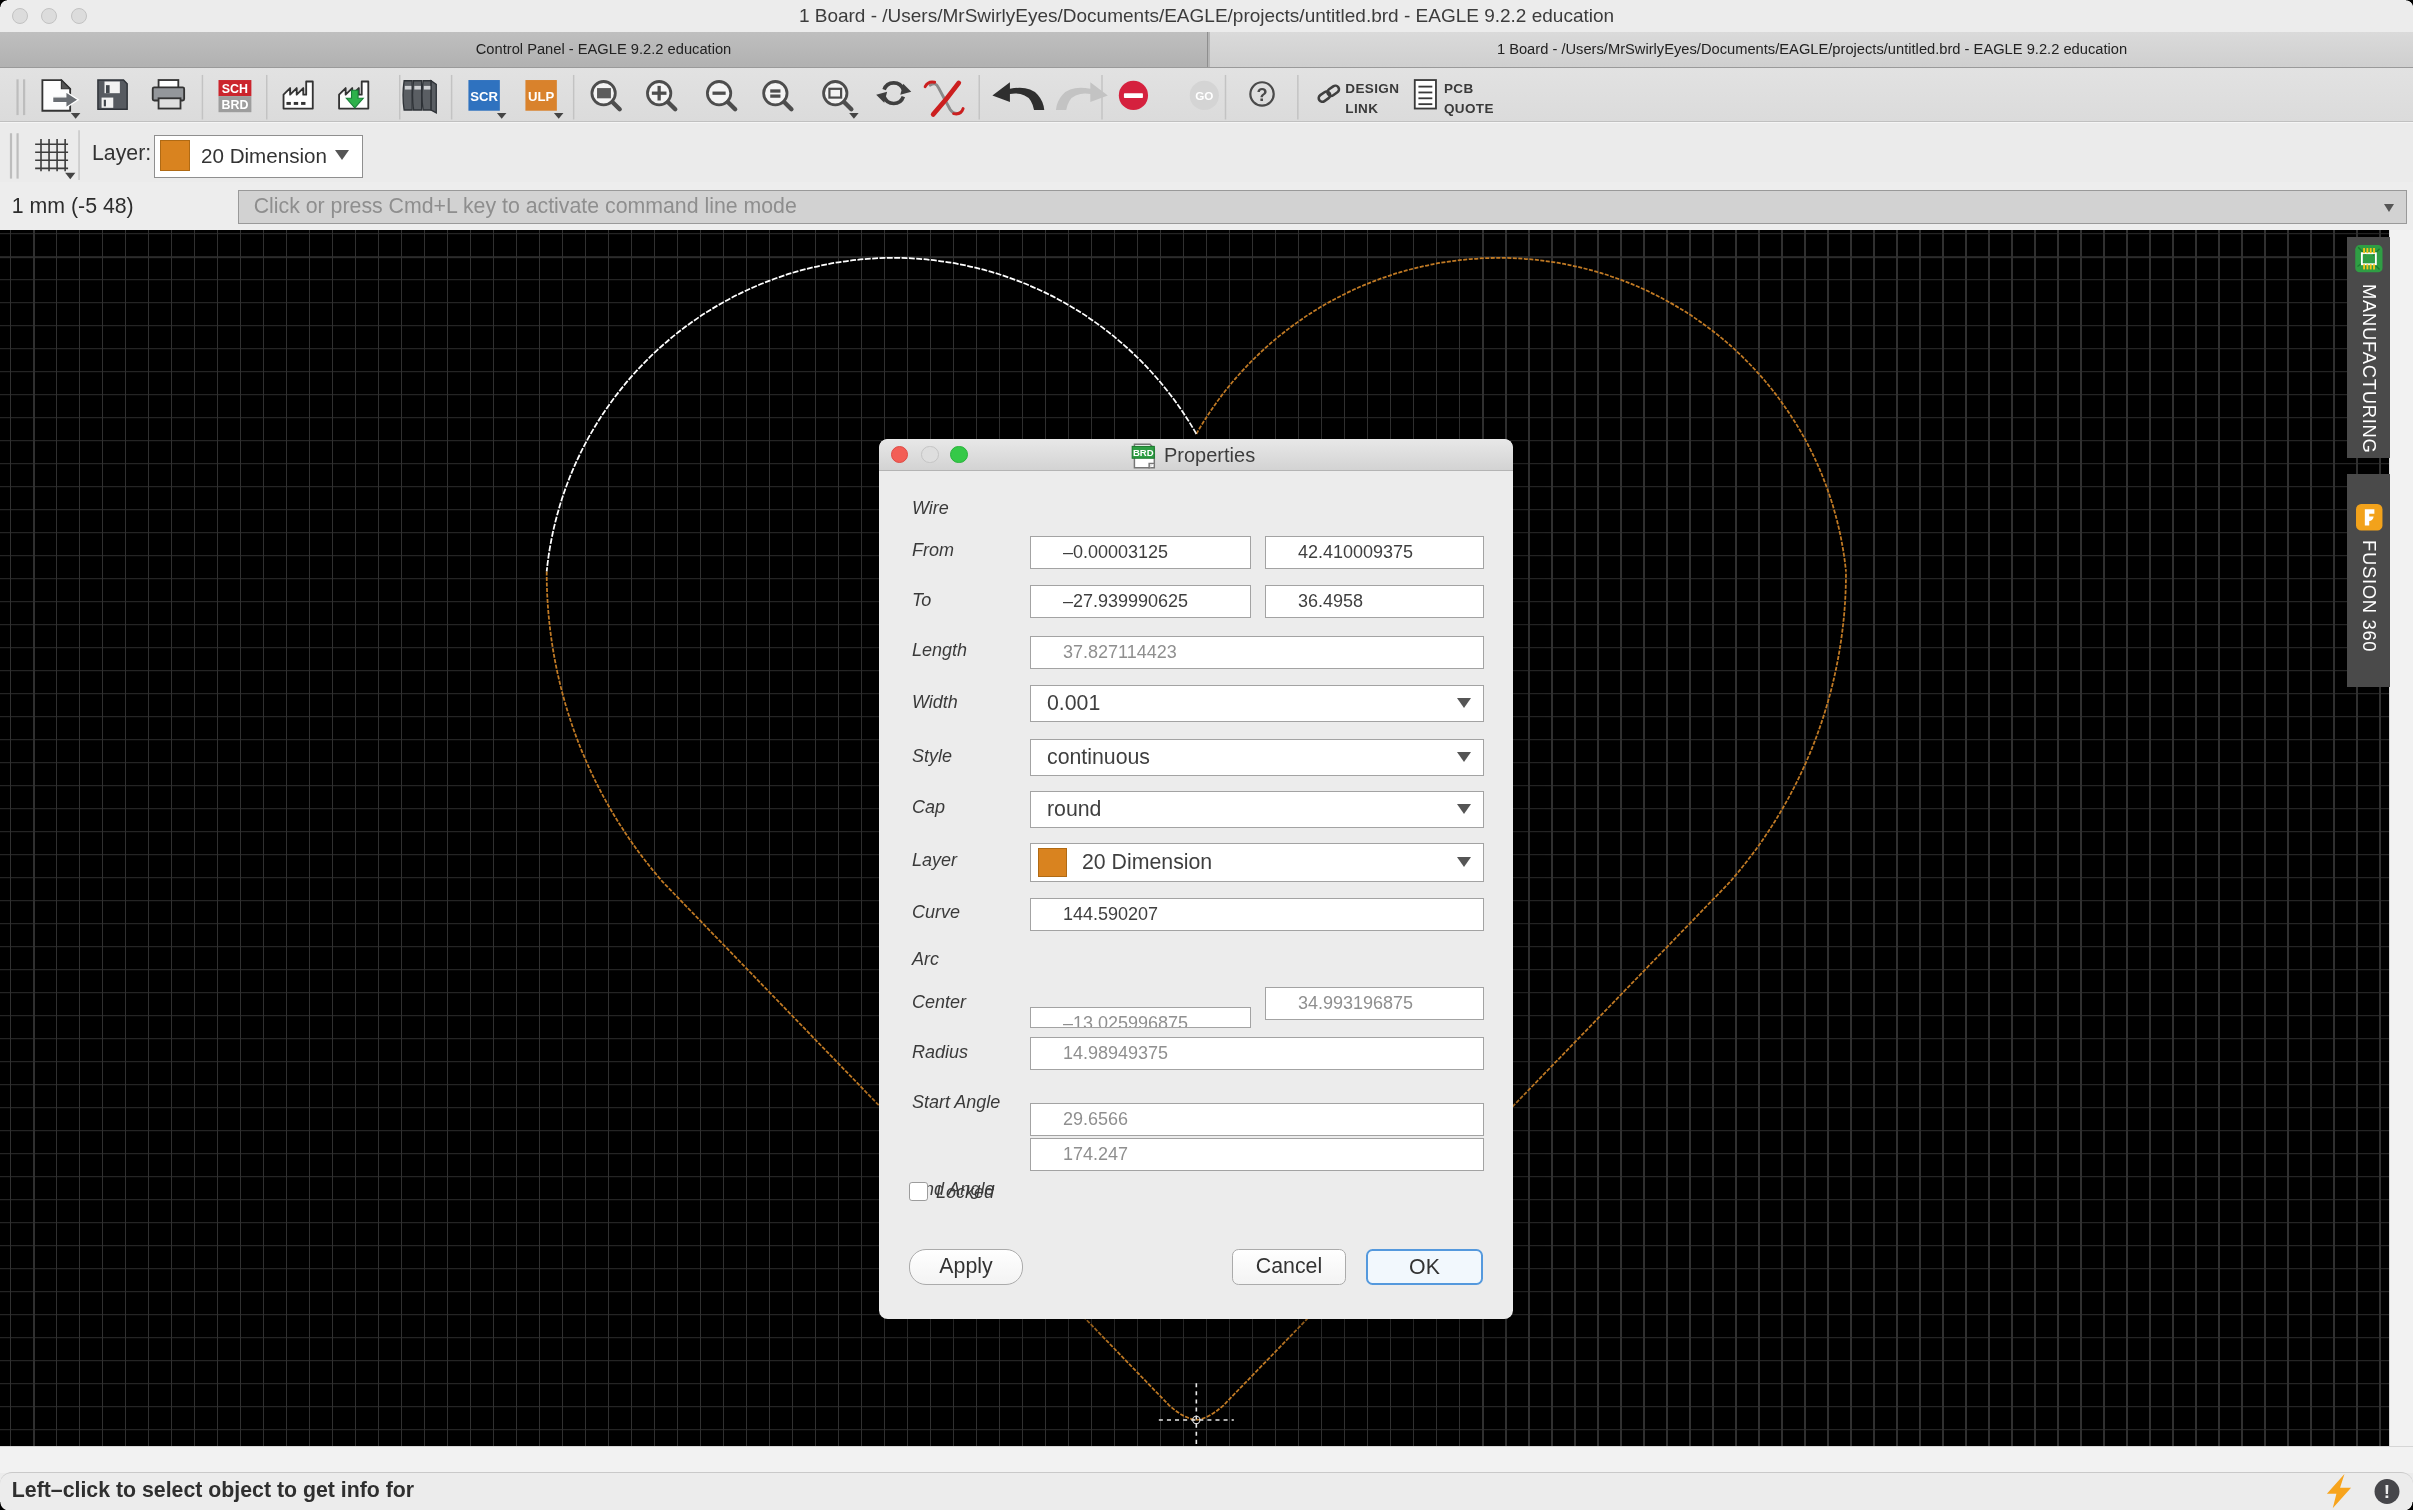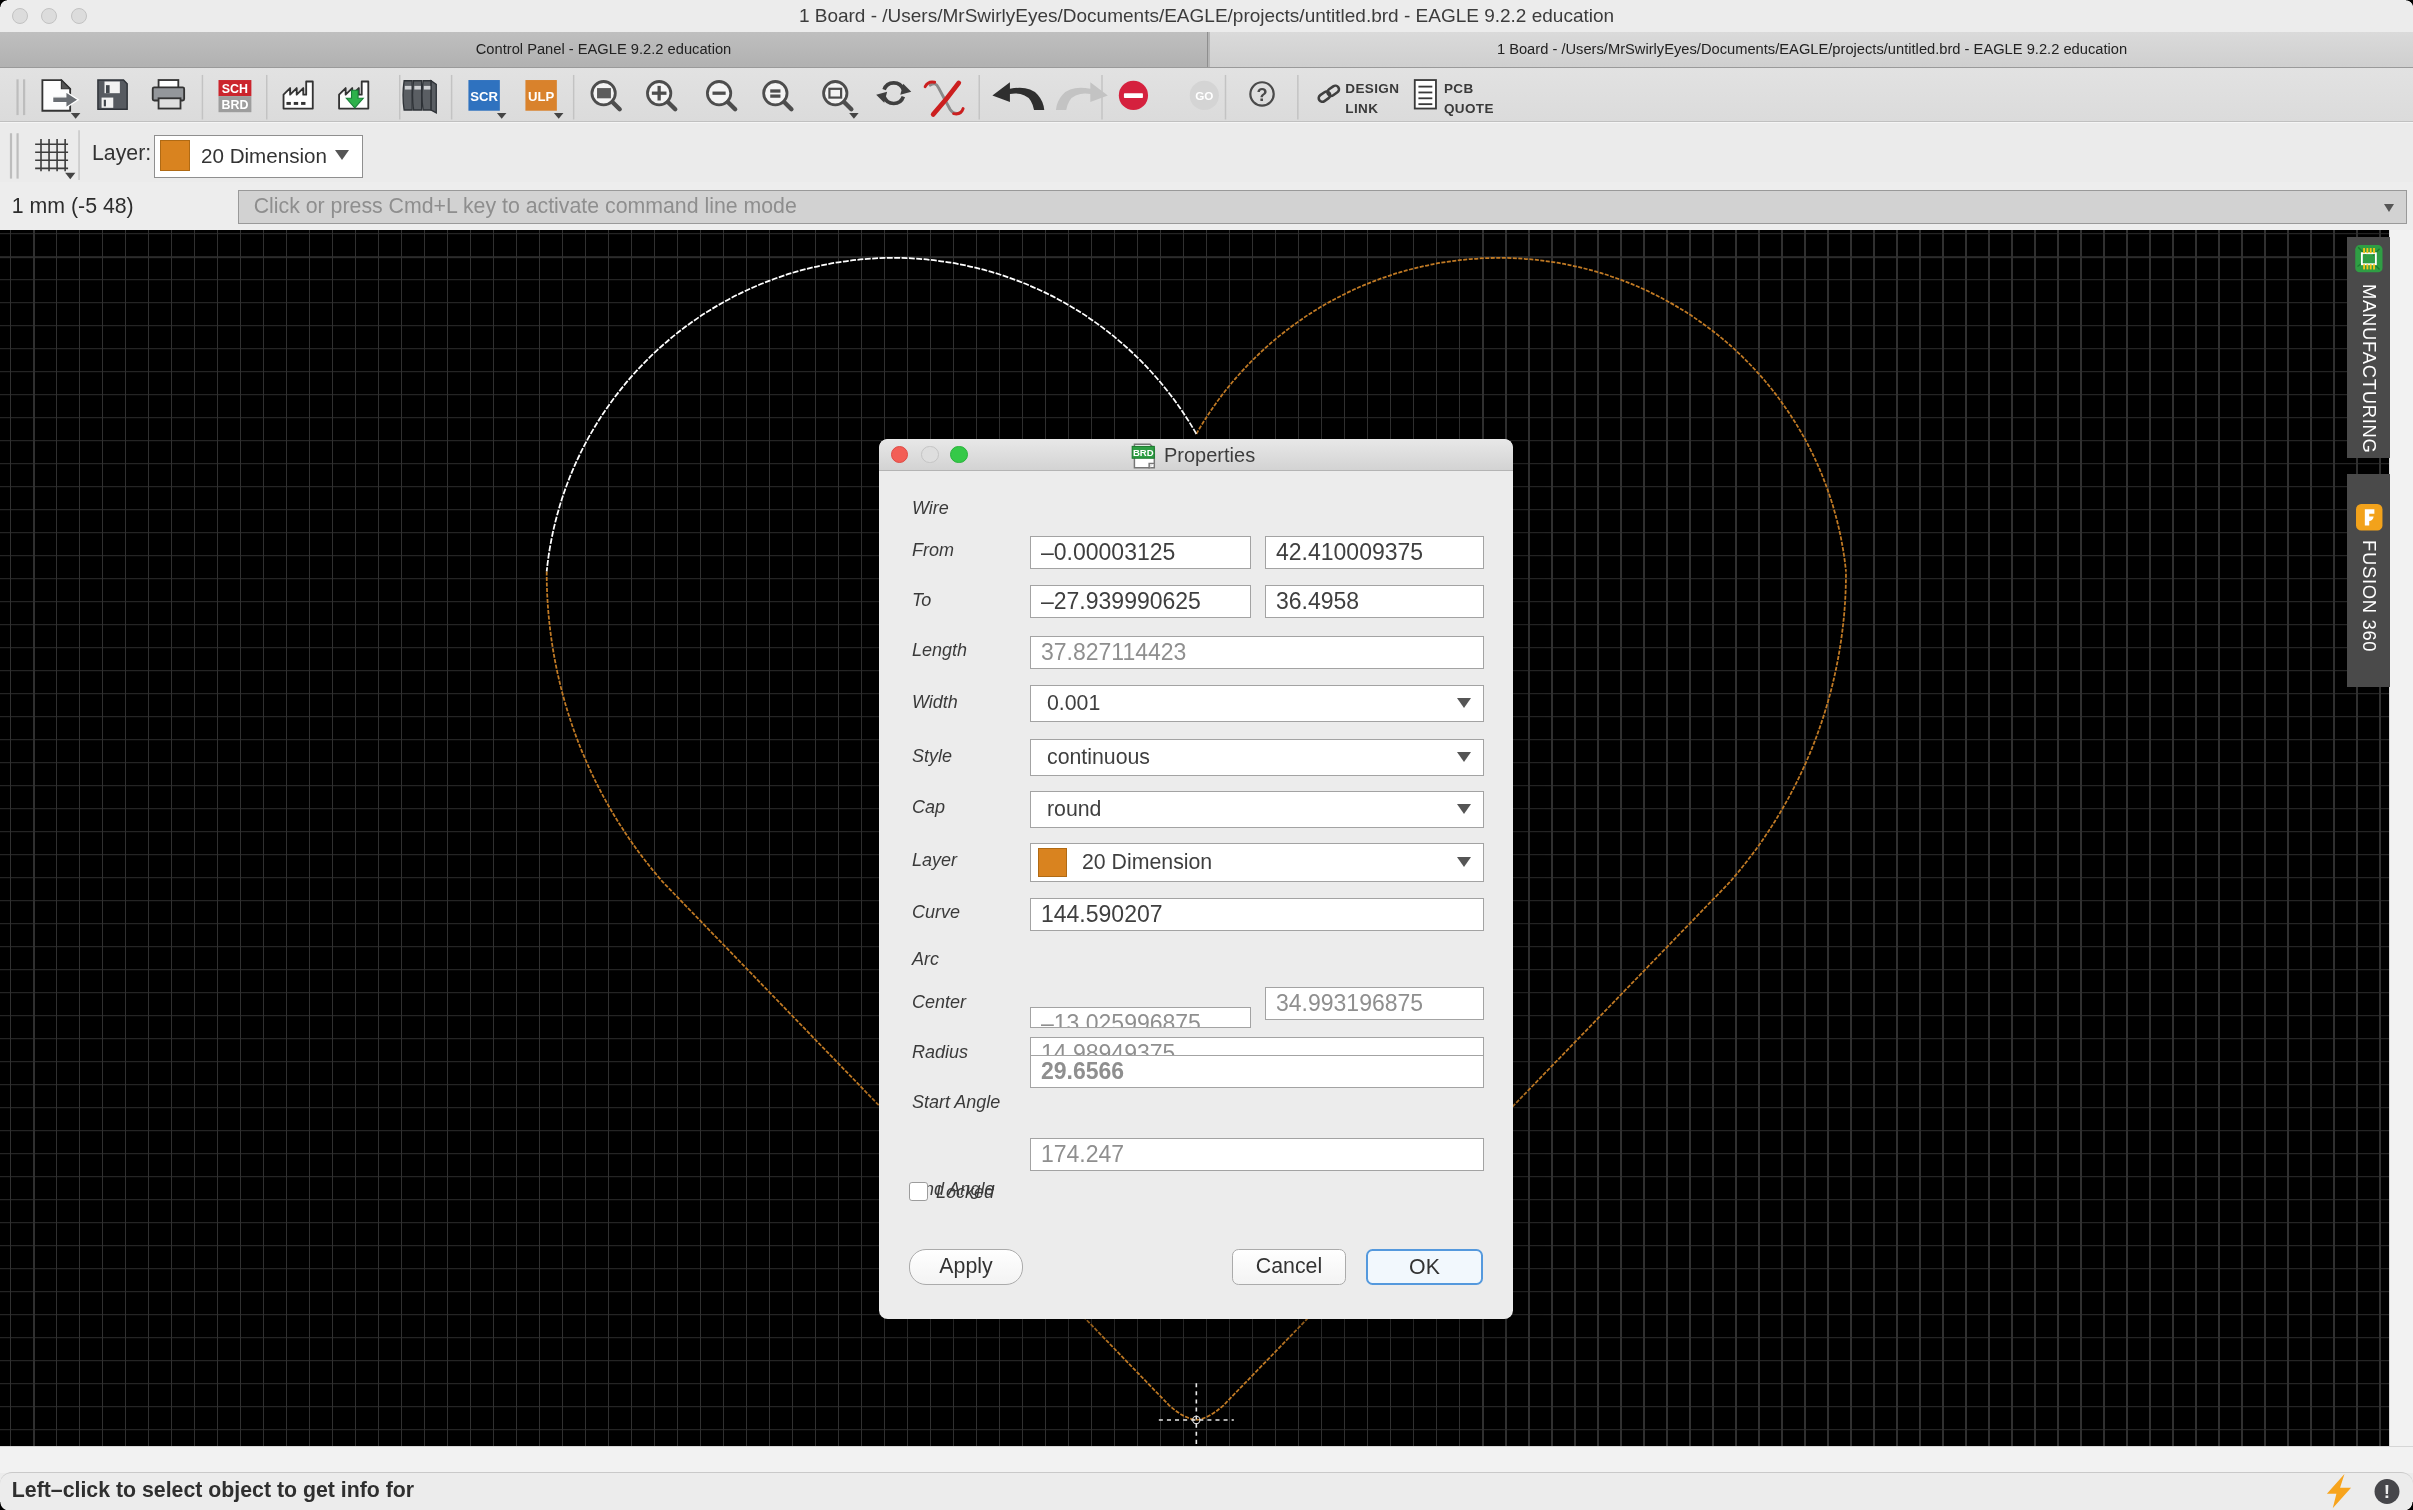--- a/index.html
+++ b/index.html
@@ -37,21 +37,21 @@
 
 .sidetab { left:2347px; width:43px; background:#4a4a4a; color:#fff; }
 .sidetab .vtxt { position:absolute; left:50%; transform:translateX(-50%); writing-mode:vertical-rl; font-size:18.4px; letter-spacing:0.7px; font-weight:500; white-space:nowrap; }
 
 
 #dialog { left:879px; top:439px; width:634px; height:880px; background:#ececec; border-radius:8.8px; box-shadow:0 8.8px 29px rgba(0,0,0,0.4); }
 #dlgtitle { left:0; top:0; width:100%; height:32px; background:linear-gradient(#e8e8e8,#d3d3d3); border-bottom:0.7px solid #b4b4b4; border-radius:8.8px 8.8px 0 0; position:absolute; }
 .dtl { border-radius:50%; width:17.6px; height:17.6px; top:6.6px; position:absolute; }
 #dlgtitle .cap { position:absolute; left:285px; top:0; line-height:32px; font-size:20px; color:#3d3d3d; font-weight:500; }
 .lbl { position:absolute; left:33px; font-size:18px; color:#3a3a3a;font-style:italic; }
-.inp { position:absolute; background:#fff; border:1.5px solid #a3a3a3; font-size:23px; color:#3f3f3f; line-height:31px; padding-left:10px; white-space:nowrap; overflow:hidden; }
+.inp { position:absolute; background:#fff; border:1.5px solid #a3a3a3; font-size:18px; color:#3f3f3f; line-height:31px; padding-left:32px; white-space:nowrap; overflow:hidden; }
 .inp.dis { color:#8f8f8f; }
 .combo { position:absolute; background:#fff; border:1.5px solid #a3a3a3; font-size:21.3px; color:#3f3f3f; }
 .combo .ctxt { position:absolute; left:16px; top:0; height:100%; display:flex; align-items:center; }
 .combo .arr { position:absolute; right:11.8px; top:50%; margin-top:-5.1px; width:0; height:0; border-left:7.4px solid transparent; border-right:7.4px solid transparent; border-top:10.3px solid #555; }
 .btn { position:absolute; height:36px; background:linear-gradient(#ffffff,#f3f3f3); border:1.5px solid #ababab; border-radius:6.6px; font-size:21.3px; color:#333; text-align:center; line-height:33px; }
 </style>
 </head>
 <body>
 
 <div id="titlebar" class="abs">
@@ -362,21 +362,21 @@
   </div>
   <div class="lbl" style="top:463px;">Curve</div>
   <div class="inp" style="left:151px;top:459px;width:454px;height:33px;">144.590207</div>
   <div class="lbl" style="top:510px;">Arc</div>
   <div class="lbl" style="top:553px;">Center</div>
   <div class="inp dis" style="left:151px;top:568px;width:221px;height:21px;">–13.025996875</div>
   <div class="inp dis" style="left:386px;top:548px;width:219px;height:33px;">34.993196875</div>
   <div class="lbl" style="top:603px;">Radius</div>
   <div class="inp dis" style="left:151px;top:598px;width:454px;height:33px;">14.98949375</div>
   <div class="lbl" style="top:653px;">Start Angle</div>
-  <div class="inp dis" style="left:151px;top:616px;width:454px;height:33px;font-weight:bold;">29.6566</div>
+  <div class="inp dis" style="left:151px;top:664px;width:454px;height:33px;">29.6566</div>
   <div class="lbl" style="top:740px;">End Angle</div>
   <div class="inp dis" style="left:151px;top:699px;width:454px;height:33px;">174.247</div>
   <div style="position:absolute;left:30px;top:743px;width:19px;height:19px;background:#fff;border:1.5px solid #9c9c9c;border-radius:2.9px;"></div>
   <div class="lbl" style="left:57px;top:743px;">Locked</div>
   <div class="btn" style="left:30px;top:810px;width:114px;border-radius:17px;">Apply</div>
   <div class="btn" style="left:353px;top:810px;width:114px;">Cancel</div>
   <div class="btn" style="left:487px;top:810px;width:117px;border:2.2px solid #5599dd;background:#f2f8fd;">OK</div>
 </div>
 
 <div style="position:absolute;left:0;top:1502px;width:8.8px;height:8.8px;background:radial-gradient(circle at 8.8px 0px, transparent 8px, #000 8.8px);"></div>

